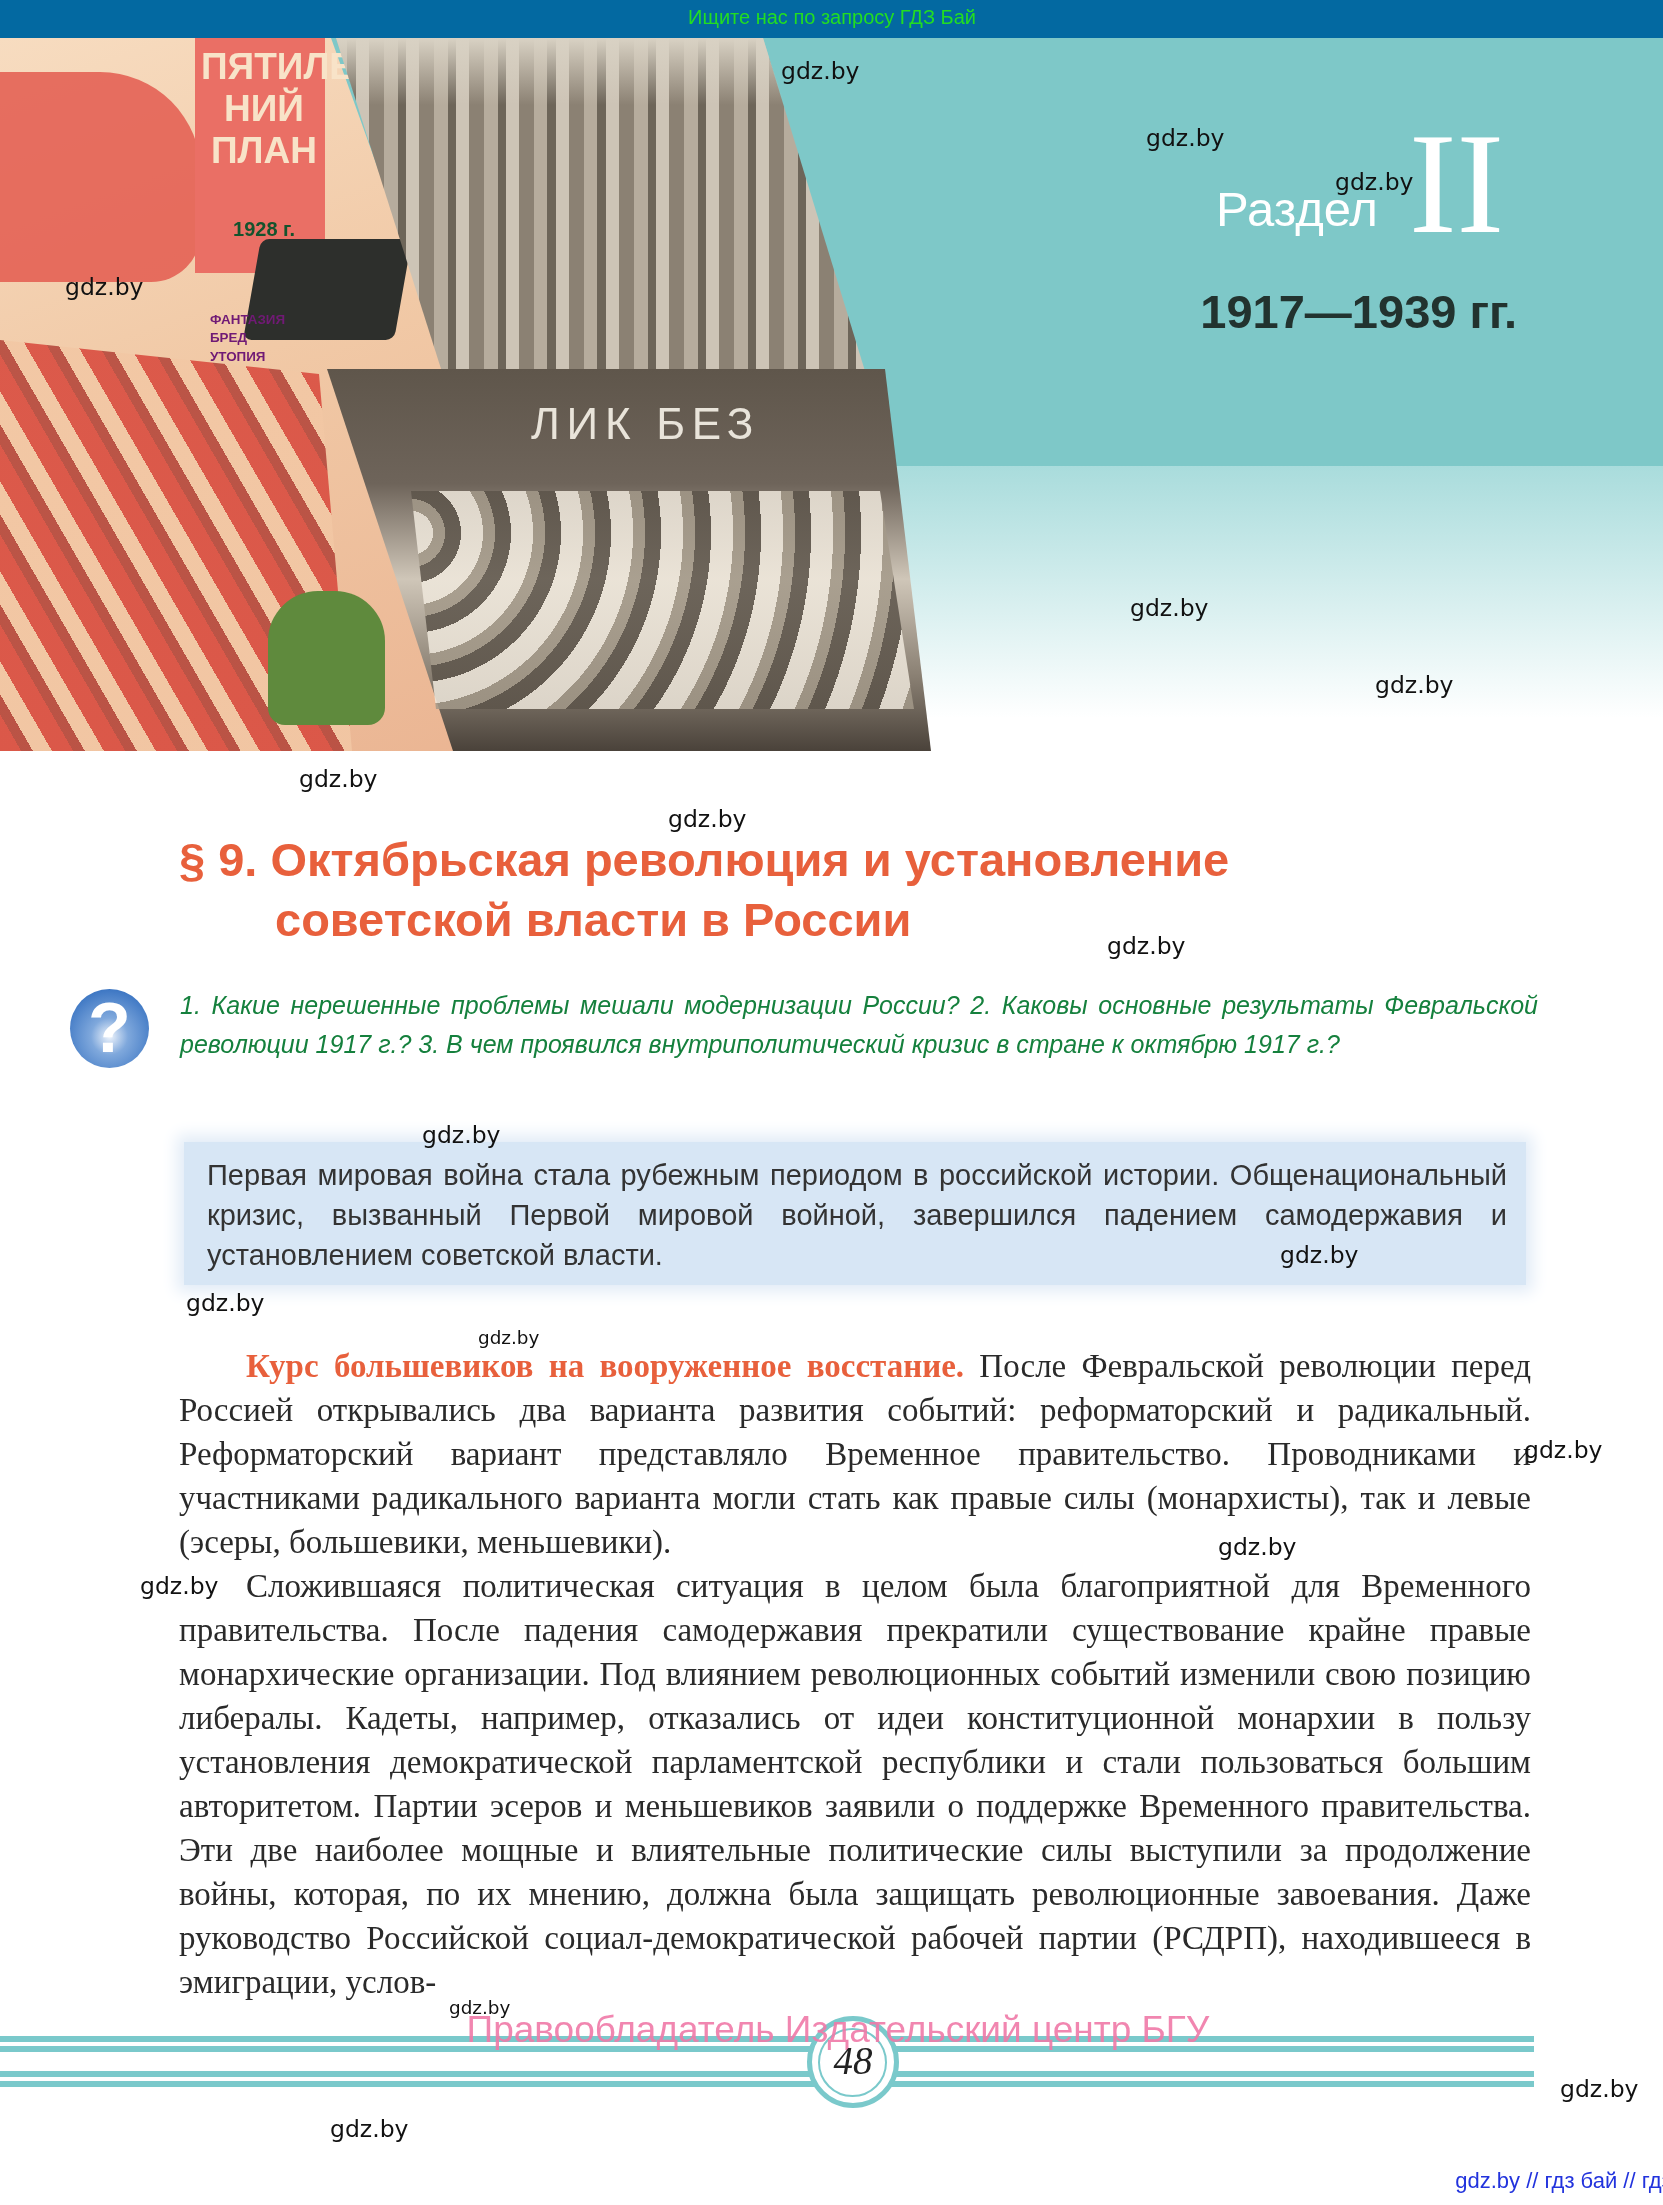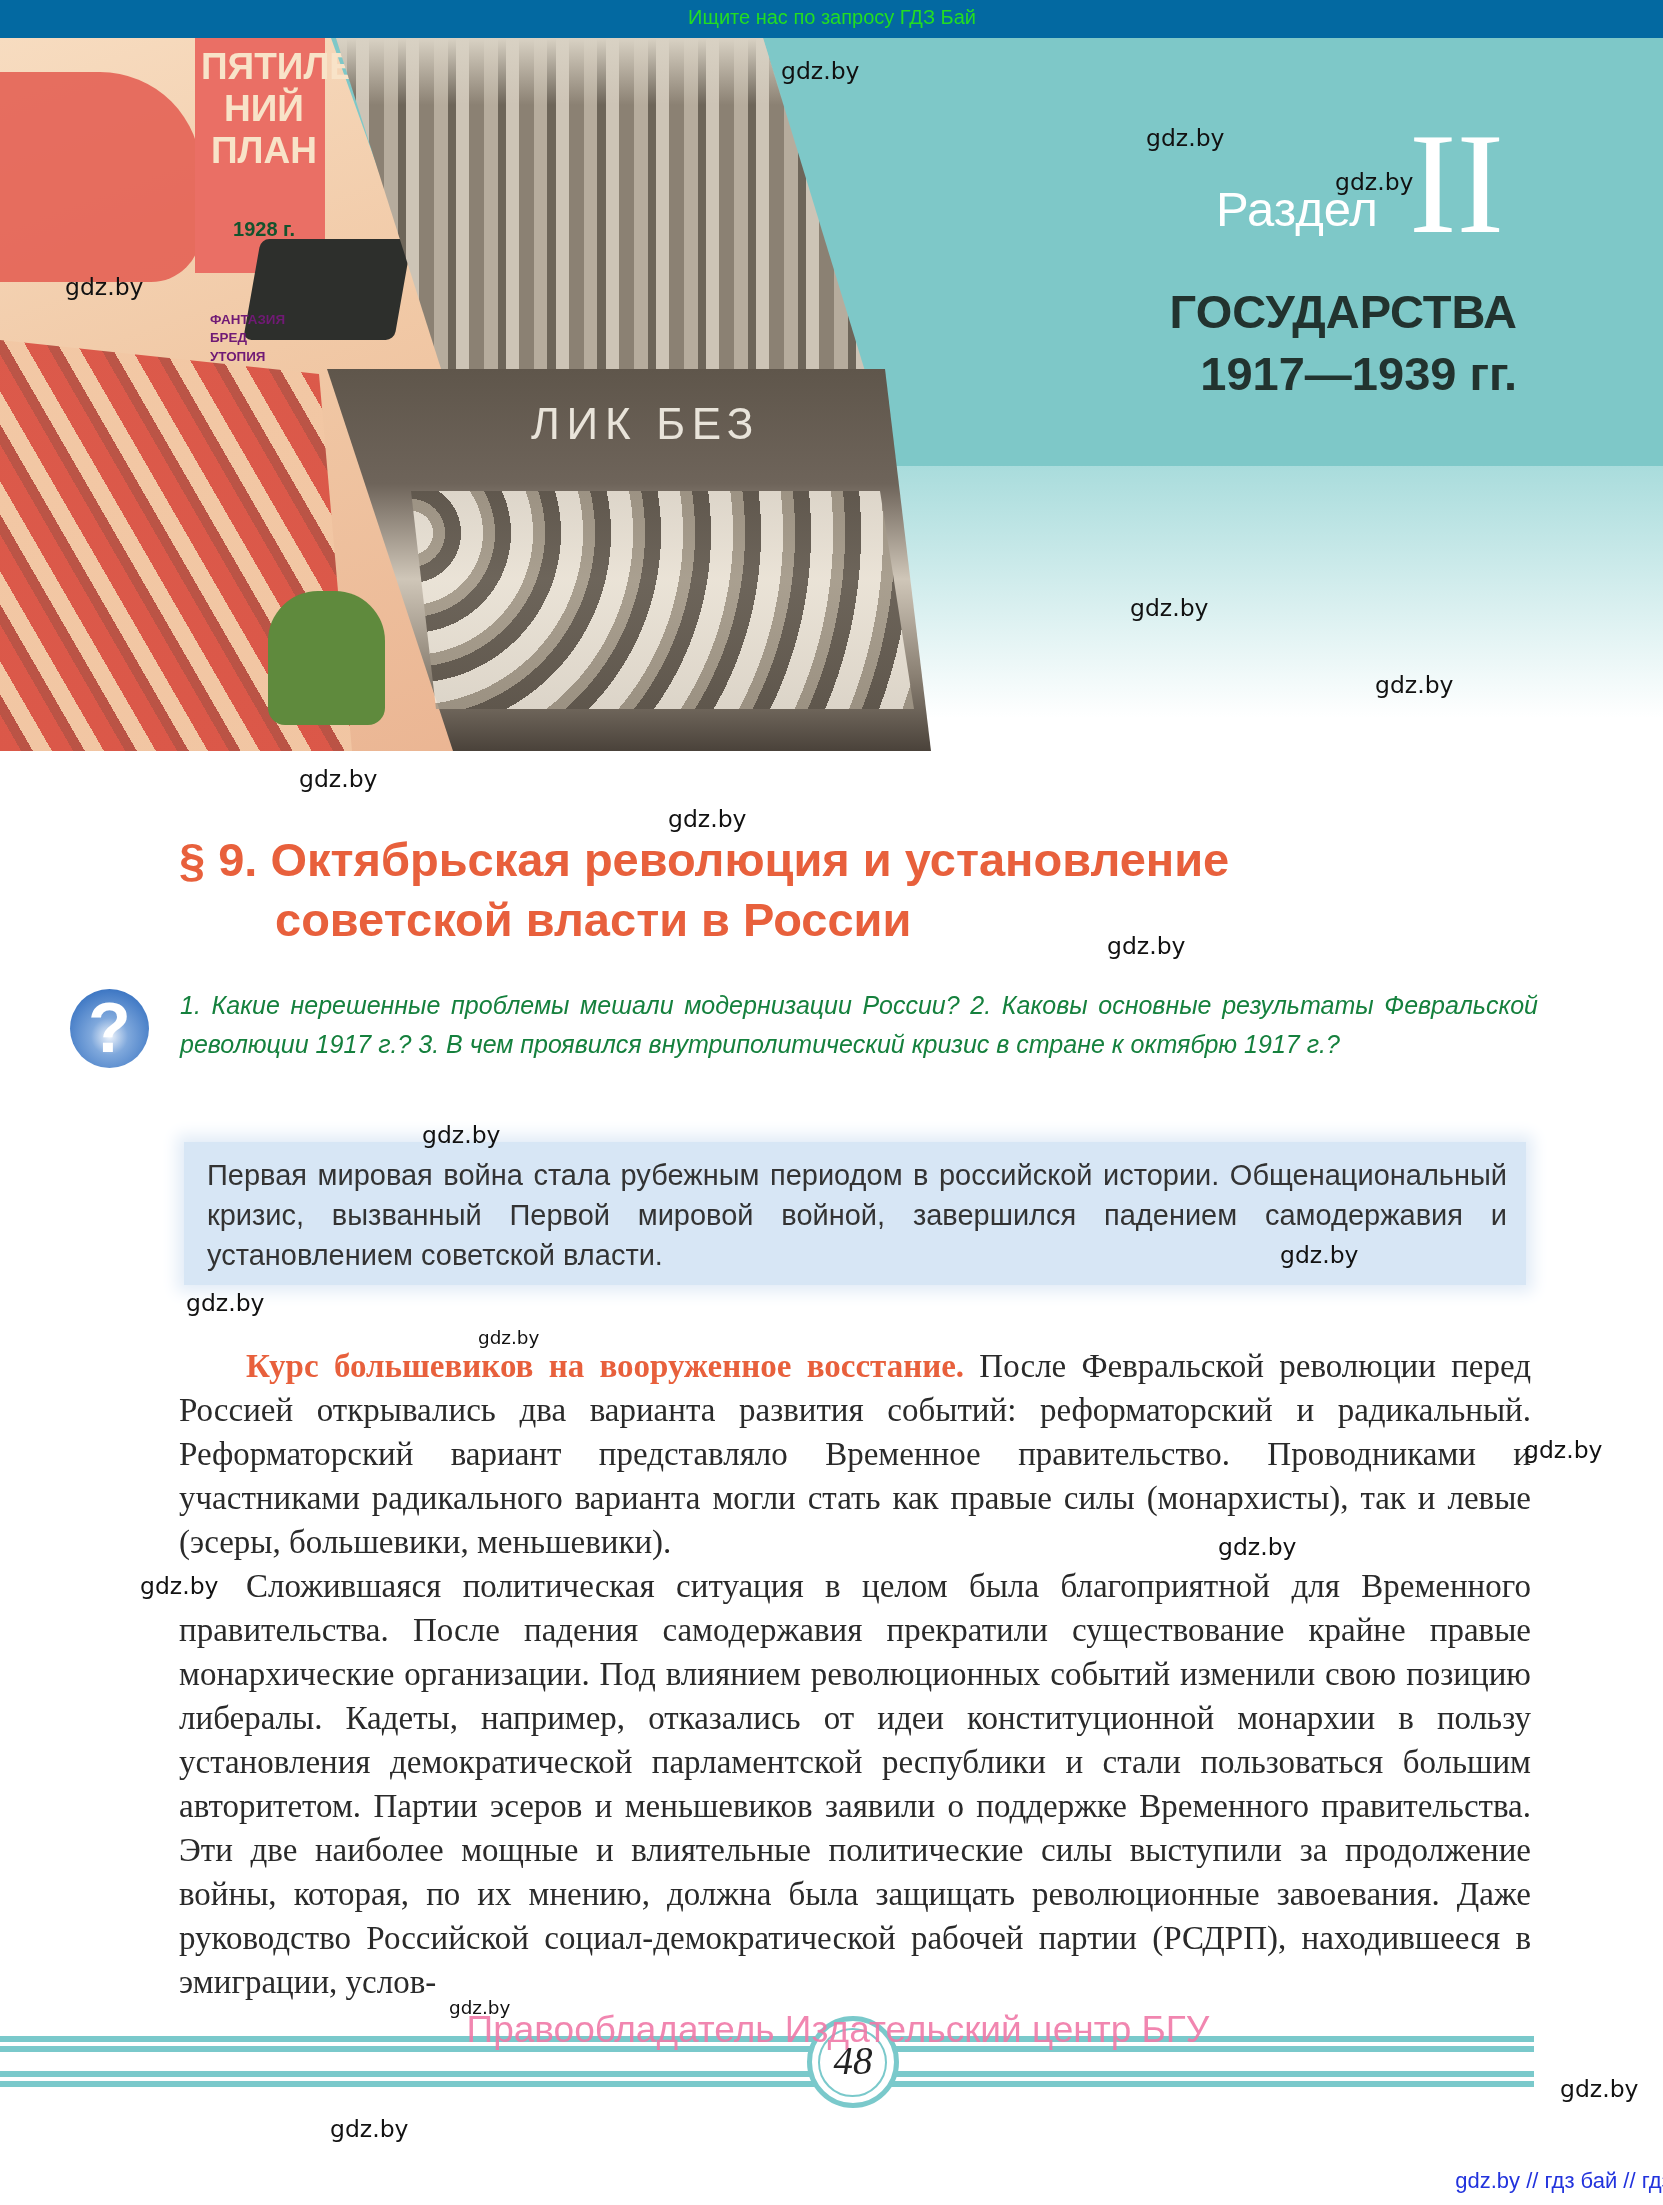--- a/index.html
+++ b/index.html
@@ -79,21 +79,20 @@
   <div class="abs photo-soldiers"></div>
   <div class="abs photo-soldiers-sky"></div>
 
   <div class="abs photo-likbez"></div>
   <div class="abs photo-likbez-faces"></div>
   <div class="abs likbez-text">ЛИК  БЕЗ</div>
 
   <div class="abs section-label">Раздел</div>
   <div class="abs section-num">II</div>
   <div class="abs banner-title">
-    <div>ГОСУДАРСТВА</div>
     <div>1917—1939 гг.</div>
   </div>
 </div>
 
 <div class="abs para-heading">
   <span>§ 9. Октябрьская революция и установление</span>
   <span class="l2">советской власти в России</span>
 </div>
 
 <div class="abs q-icon">?</div>

